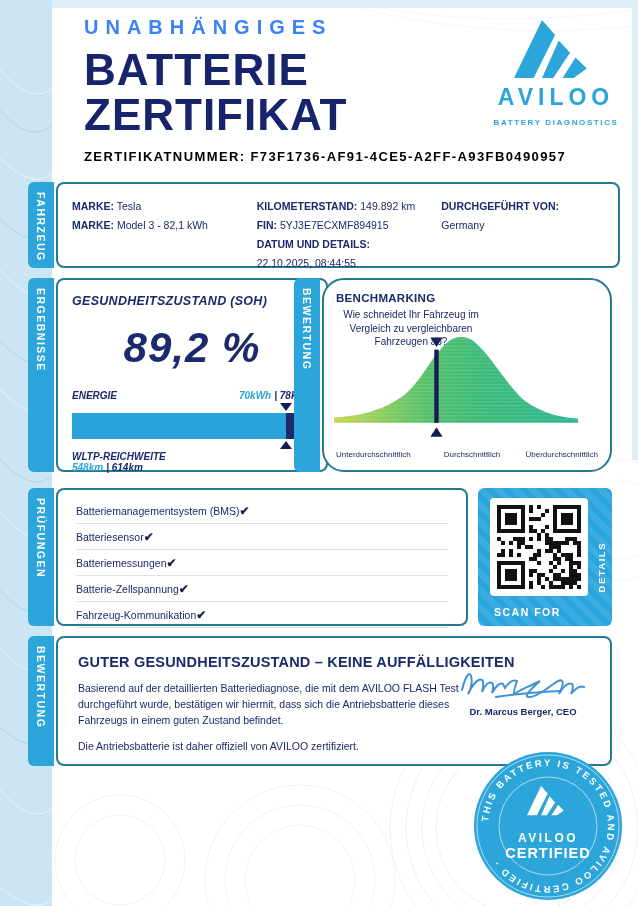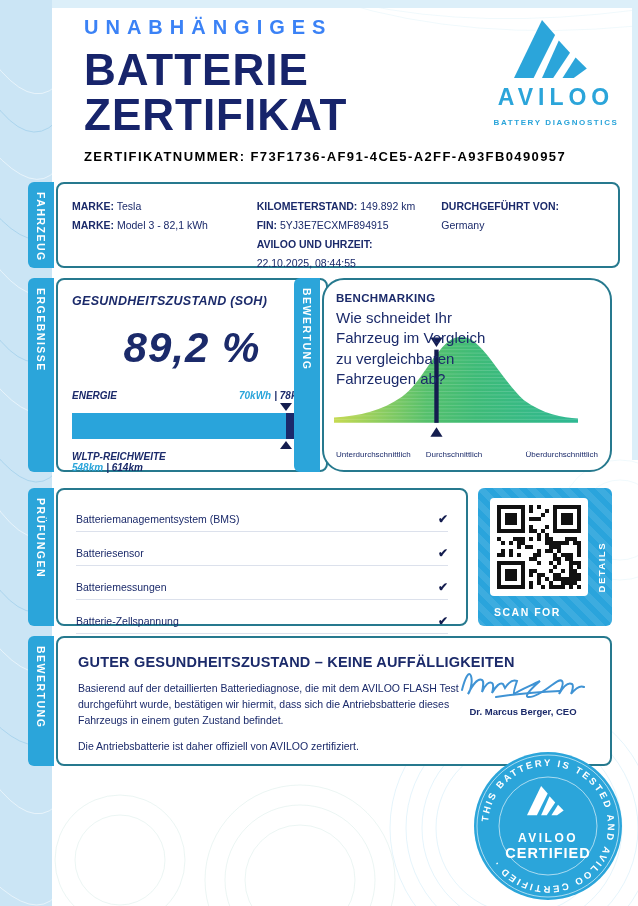--- a/index.html
+++ b/index.html
@@ -44,30 +44,30 @@
   .val-max{color:#1b2a6a;margin-left:3px;}
   .bar{position:relative;height:26px;background:#1b2a6a;margin-top:12px;}
   .bar-fill{height:100%;background:#29a4db;}
   .tri{position:absolute;width:0;height:0;border-left:6px solid transparent;border-right:6px solid transparent;transform:translateX(-50%);}
   .tri-down{top:-10px;border-top:8px solid #141d4f;}
   .tri-up{bottom:-10px;border-bottom:8px solid #141d4f;}
 
   
   .bench{padding:12px 12px;border-radius:22px;}
   .bench-title{font-size:11.5px;font-weight:bold;letter-spacing:.3px;}
-  .bench-q{font-size:15px;line-height:1.35;width:150px;margin-top:4px;position:relative;z-index:2;}
+  .bench-q{font-size:10px;line-height:1.35;width:150px;margin-top:4px;position:relative;z-index:2;text-align:center;}
   .bench-svg{position:absolute;left:10px;right:10px;bottom:28px;height:122px;z-index:1;}
   .bench-axis{position:absolute;left:12px;right:12px;bottom:8px;height:12px;font-size:8px;color:#1b2a6a;}
   .bench-axis .al{position:absolute;left:0;}
-  .bench-axis .am{position:absolute;transform:translateX(-50%);}
+  .bench-axis .am{position:absolute;transform:translateX(-50%);padding-left:36px;}
   .bench-axis .ar{position:absolute;right:0;}
 
   
   .checks{padding:8px 0 0 0;}
-  .check-row{display:flex;justify-content:space-between;align-items:center;margin:8px 18px;height:25px;border-bottom:1px solid #dce1ec;font-size:10.5px;}
+  .check-row{display:flex;align-items:center;margin:0 18px;height:25px;border-bottom:1px solid #dce1ec;font-size:10.5px;}
   .check-mark{font-size:12px;font-weight:bold;color:#141d4f;}
 
   
   .qrblock{position:absolute;background:#2aa4dc;border-radius:6px;overflow:hidden;
     background-image:repeating-linear-gradient(45deg,rgba(255,255,255,.09) 0 6px,transparent 6px 12px);}
   .qrwhite{position:absolute;left:12px;top:10px;width:98px;height:98px;background:#fff;border-radius:4px;}
   .scanfor{position:absolute;left:16px;bottom:8px;color:#fff;font-weight:bold;font-size:10.5px;letter-spacing:1.5px;}
   .details-v{position:absolute;right:5px;bottom:34px;color:#fff;font-weight:bold;font-size:9.5px;letter-spacing:1.5px;writing-mode:vertical-rl;transform:rotate(180deg);}
 
   
@@ -168,21 +168,21 @@
     <span>FAHRZEUG</span>
   </div>
   <div class="panel veh" style="left:56px;top:182px;width:564px;height:86px;">
     <div class="col c1">
       <div><b>MARKE:</b> <span>Tesla</span></div>
       <div><b>MARKE:</b> <span>Model 3 - 82,1 kWh</span></div>
     </div>
     <div class="col c2">
       <div><b>KILOMETERSTAND:</b> <span>149.892 km</span></div>
       <div><b>FIN:</b> <span>5YJ3E7ECXMF894915</span></div>
-      <div><b>AVILOO UND UHRZEIT:</b></div>
+      <div><b>DATUM UND DETAILS:</b></div>
       <div>22.10.2025, 08:44:55</div>
     </div>
     <div class="col c3">
       <div><b>DURCHGEFÜHRT VON:</b> <span>Germany</span></div>
     </div>
   </div>
 
   <div class="tab" style="left:28px;top:278px;height:194px;">
     <span>ERGEBNISSE</span>
   </div>

